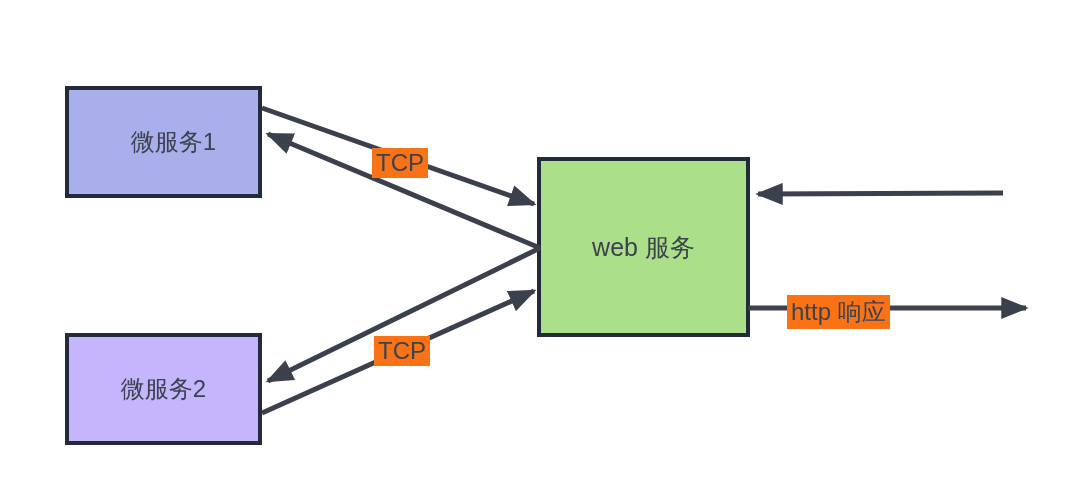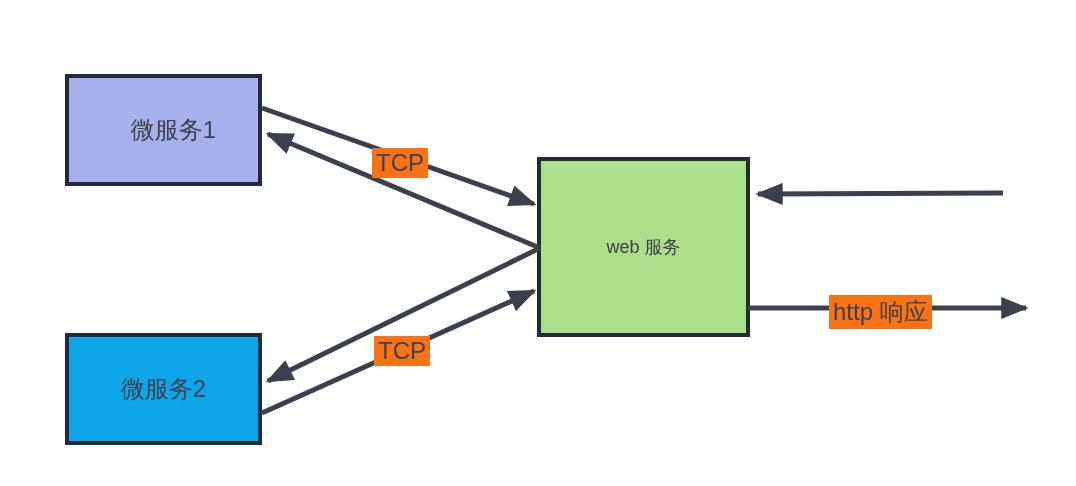--- a/index.html
+++ b/index.html
@@ -25,56 +25,56 @@
     position: absolute;
     border: 4px solid #232b38;
     display: flex;
     align-items: center;
     justify-content: center;
     color: #3c424e;
     font-size: 24px;
     z-index: 2;
     box-sizing: border-box;
   }
-  .node-ms1 { left: 65px; top: 74px;  width: 197px; height: 112px; padding-left: 20px; }
+  .node-ms1 { left: 65px; top: 86px;  width: 197px; height: 112px; padding-left: 20px; }
   .node-ms2 { left: 65px; top: 333px; width: 197px; height: 112px; }
-  .node-web { left: 537px; top: 157px; width: 213px; height: 180px; font-size: 18px; }
+  .node-web { left: 537px; top: 157px; width: 213px; height: 180px; font-size: 25px; }
   .edge-label {
     position: absolute;
     z-index: 4;
     background: #f97316;
     color: #3c424e;
     font-size: 24px;
     padding: 1px 4px;
     white-space: nowrap;
   }
   .label-tcp-top    { left: 372px; top: 148px; }
   .label-tcp-bottom { left: 374px; top: 336px; }
   .label-http-req   { left: 814px; top: 182px; }
-  .label-http-resp  { left: 829px; top: 295px; text-align: right; }
+  .label-http-resp  { left: 787px; top: 295px; text-align: right; }
   .watermark {
     position: absolute;
     right: 14px;
     bottom: 13px;
     z-index: 5;
     color: #d6d6d6;
     font-size: 20px;
     letter-spacing: 1px;
   }
 </style>
 </head>
 <body>
 
 <div class="canvas">
 
   <div class="node node-ms1" style="background-color: rgb(169, 175, 234);">
     <span>微服务1</span>
   </div>
 
-  <div class="node node-ms2" style="background-color: #0ea5e9;">
+  <div class="node node-ms2" style="background-color: #c4b5fd;">
     <span>微服务2</span>
   </div>
 
   <div class="node node-web" style="background-color: rgb(171, 223, 138);">
     <span>web 服务</span>
   </div>
 
   <svg class="arrow-layer" viewBox="0 0 1076 486" xmlns="http://www.w3.org/2000/svg">
     <defs>
       <marker id="ah" viewBox="0 0 10 8" refX="9" refY="4" markerWidth="28" markerHeight="22" markerUnits="userSpaceOnUse" orient="auto">

